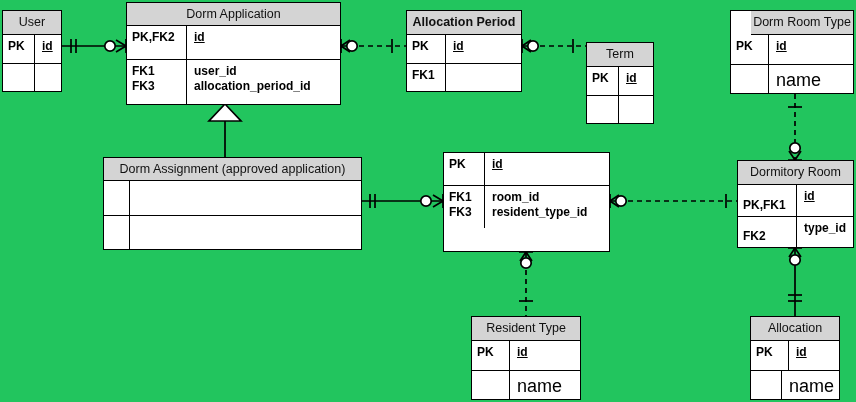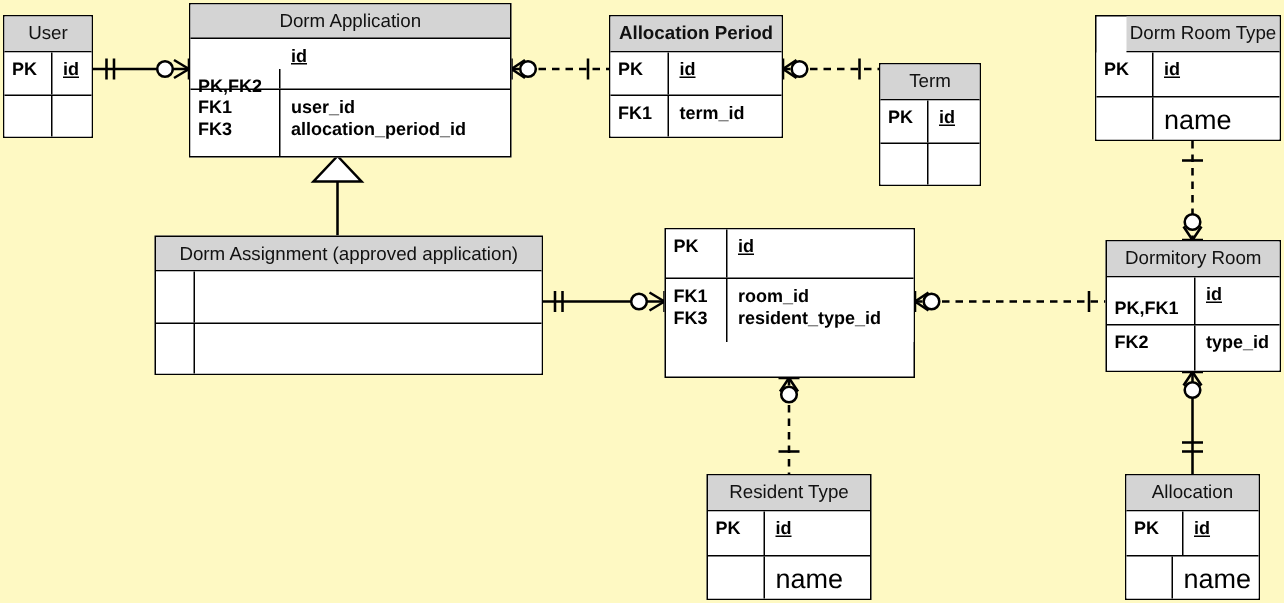--- a/index.html
+++ b/index.html
@@ -4,21 +4,21 @@
 <style>
   html, body {
     margin: 0;
     padding: 0;
     background: #ffffff;
   }
   #canvas {
     position: relative;
     width: 856px;
     height: 402px;
-    background: #fef9c3;
+    background: #22c55e;
     font-family: "Liberation Sans", sans-serif;
     overflow: hidden;
   }
   
   .entity {
     position: absolute;
     box-sizing: border-box;
     border: 1.6px solid #000000;
     background: #ffffff;
     z-index: 5;
@@ -179,21 +179,21 @@
       </div>
       <div class="attrcol">
         <span class="plain"></span>
       </div>
     </div>
   </div>
 
   <div class="entity" style="left:126px; top:2px; width:215px; height:103px;">
     <div class="title" style="height:23px;">Dorm Application</div>
     <div class="section" style="height:33px;">
-      <div class="keycol" style="width:60px;margin-top:20px;">
+      <div class="keycol" style="width:60px;">
         <span>PK,FK2</span>
       </div>
       <div class="attrcol">
         <span class="pk">id</span>
       </div>
     </div>
     <div class="section" style="height:45px;">
       <div class="keycol" style="width:60px;">
         <span>FK1</span>
         <span>FK3</span>
@@ -211,23 +211,20 @@
       <div class="keycol" style="width:39px;">
         <span>PK</span>
       </div>
       <div class="attrcol">
         <span class="pk">id</span>
       </div>
     </div>
     <div class="section" style="height:28px;">
       <div class="keycol" style="width:39px;">
         <span>FK1</span>
-      </div>
-      <div class="attrcol">
-        <span>term_id</span>
       </div>
     </div>
   </div>
 
   <div class="entity" style="left:586px; top:10px; width:68px; height:82px;margin-top:32px;">
     <div class="title" style="height:24px;">Term</div>
     <div class="section" style="height:28px;">
       <div class="keycol" style="width:32px;">
         <span>PK</span>
       </div>
@@ -310,21 +307,21 @@
     <div class="title" style="height:24px;">Dormitory Room</div>
     <div class="section" style="height:31px;">
       <div class="keycol" style="width:59px;justify-content:flex-end;">
         <span>PK,FK1</span>
       </div>
       <div class="attrcol">
         <span class="pk">id</span>
       </div>
     </div>
     <div class="section" style="height:31px;">
-      <div class="keycol" style="width:59px;">
+      <div class="keycol" style="width:59px;justify-content:flex-end;">
         <span>FK2</span>
       </div>
       <div class="attrcol">
         <span>type_id</span>
       </div>
     </div>
   </div>
 
   <div class="entity" style="left:471px; top:316px; width:110px; height:84px;">
     <div class="title" style="height:24px;text-align:right;">Resident Type</div>

